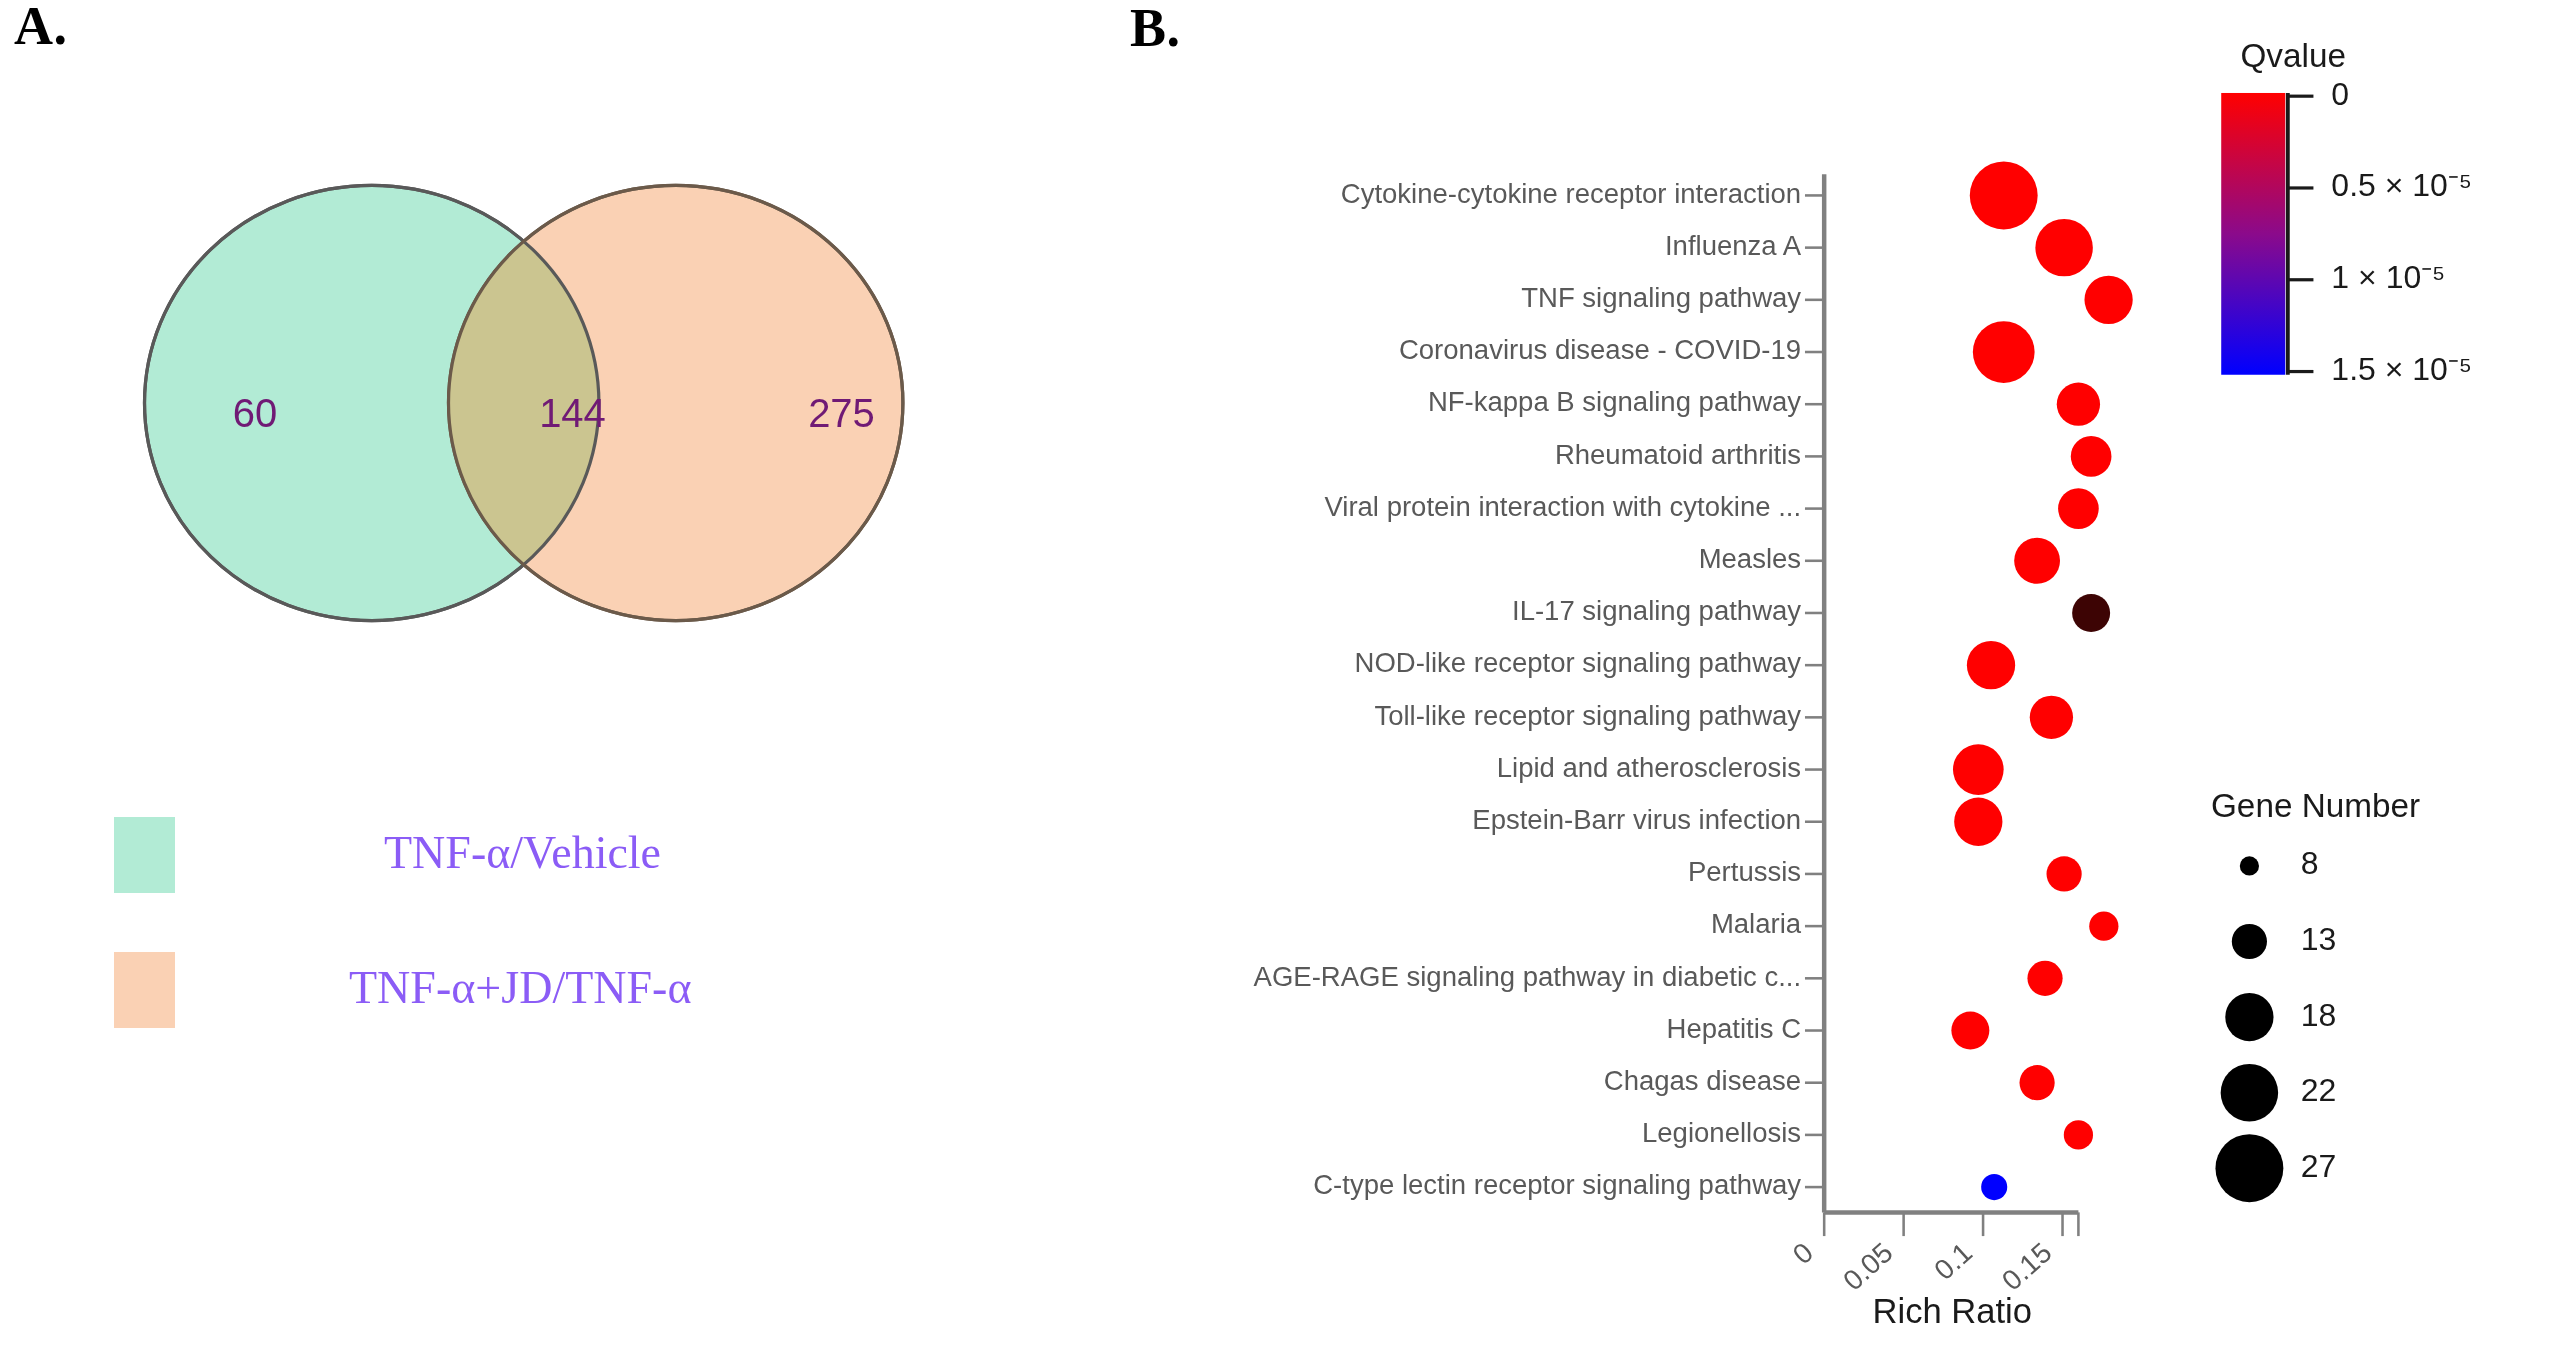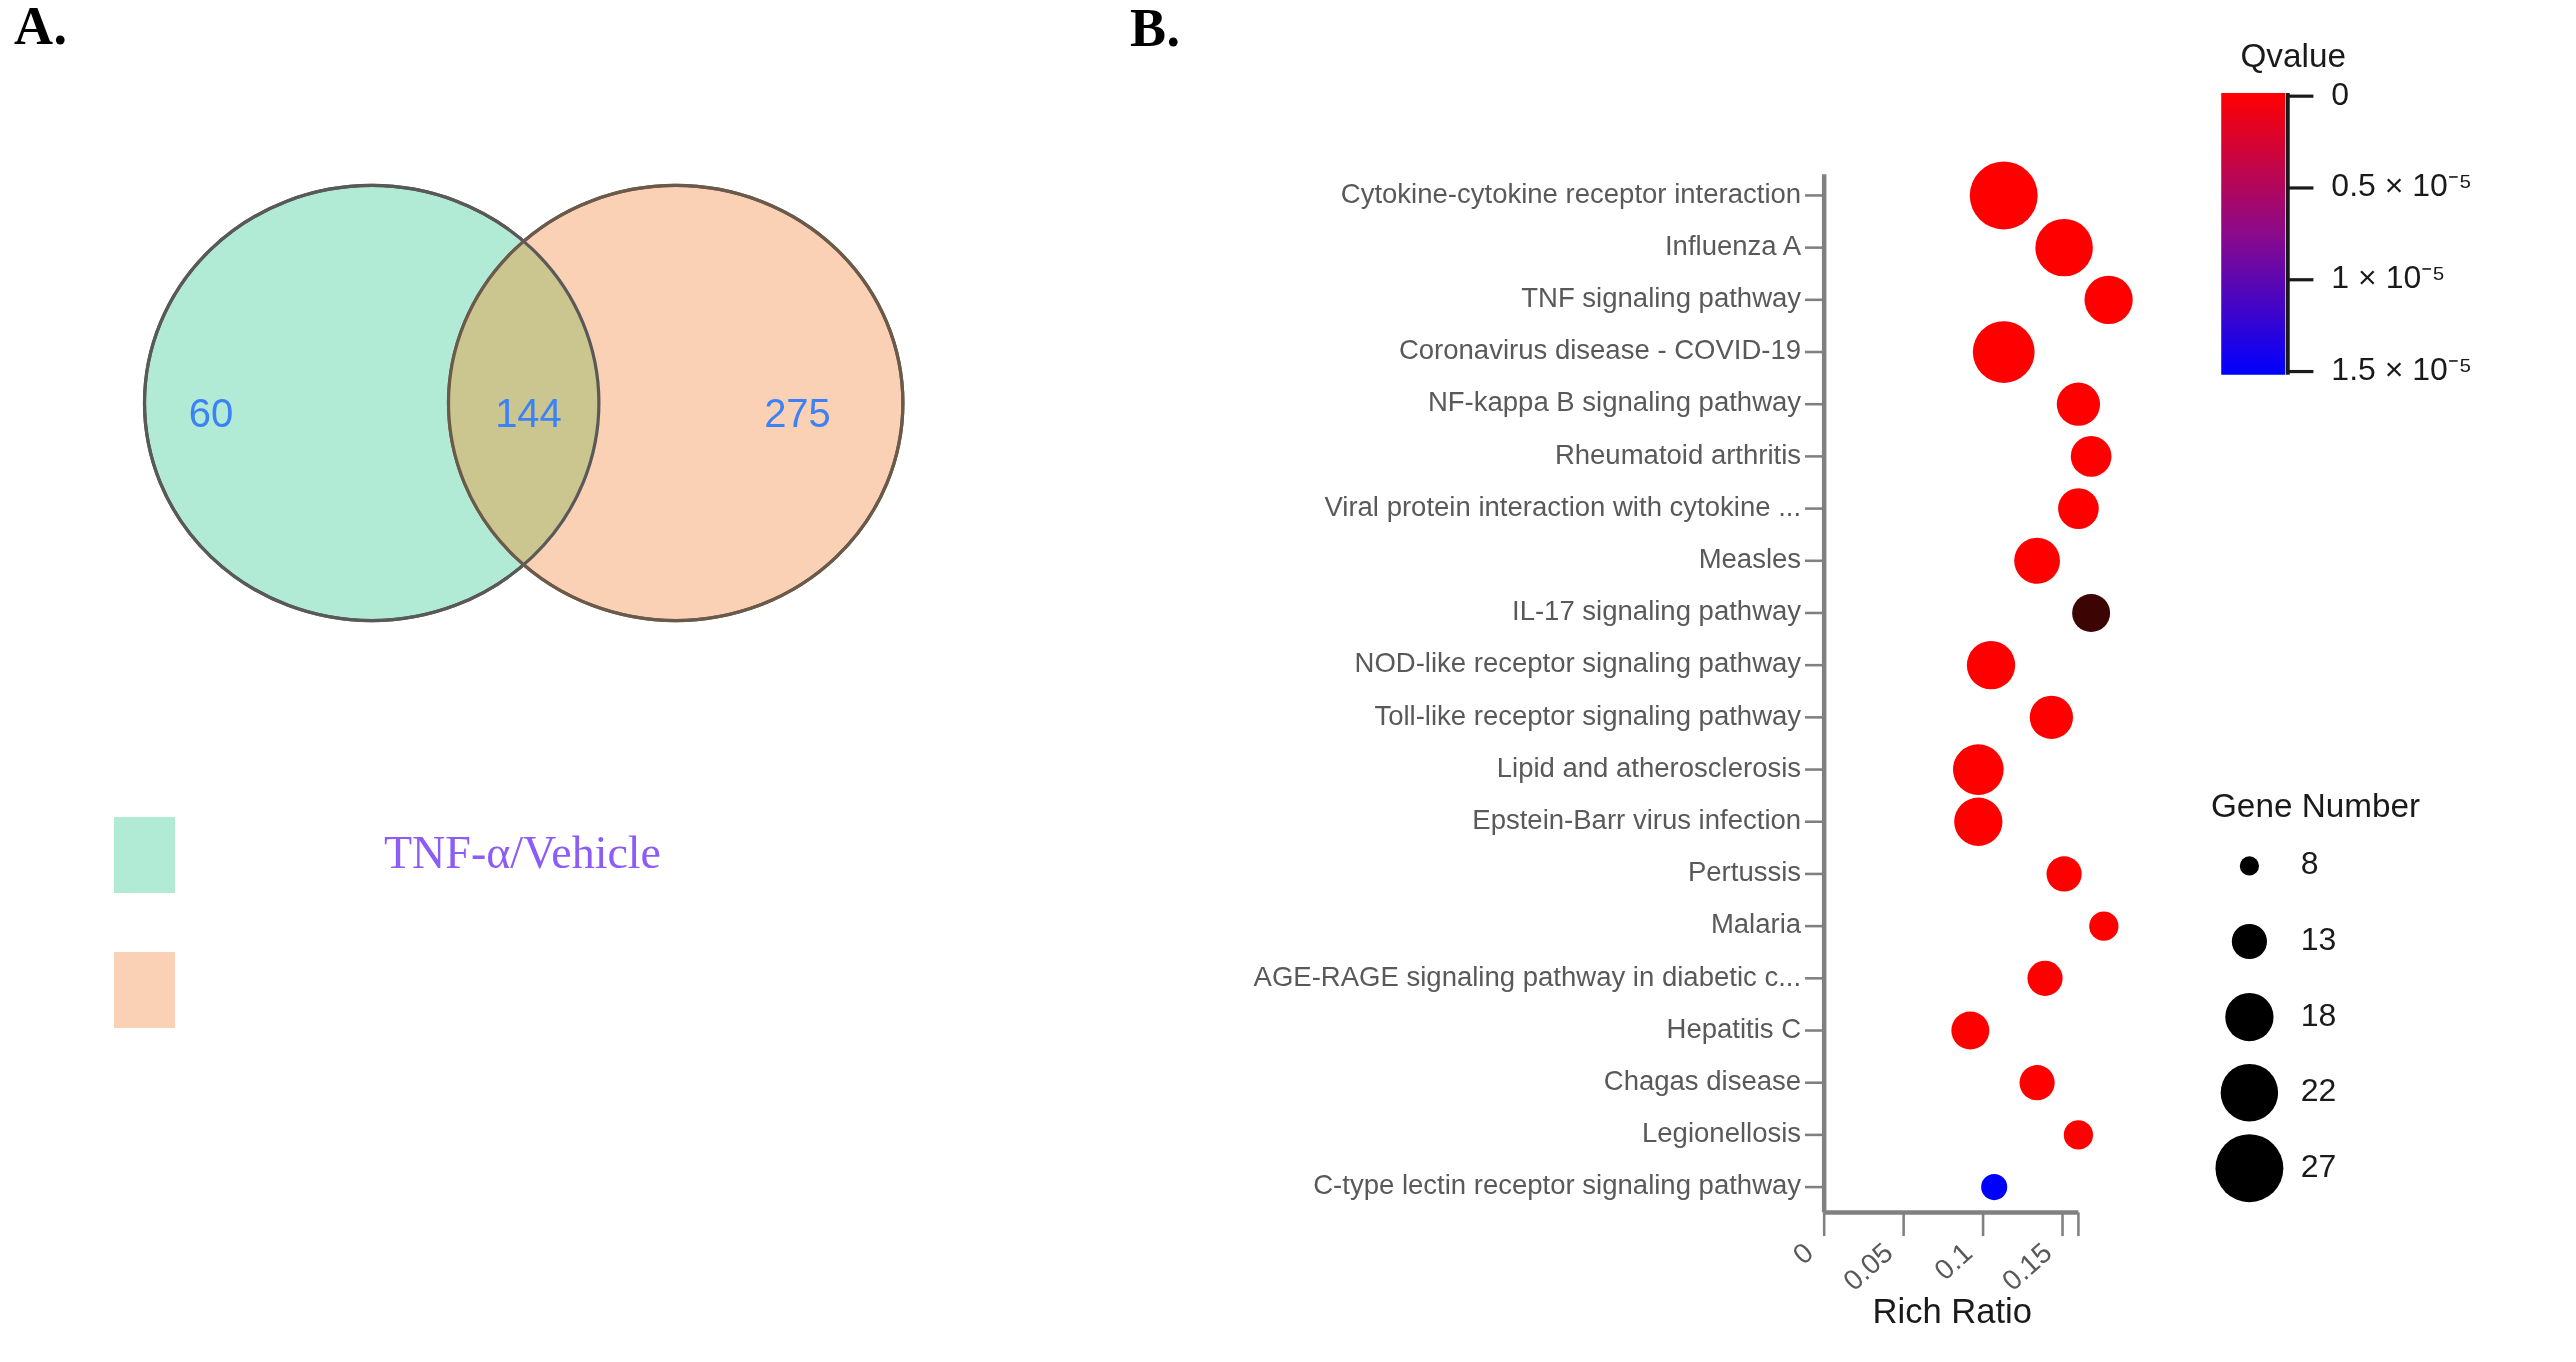--- a/index.html
+++ b/index.html
@@ -7,21 +7,21 @@
        font-family:"Liberation Sans",sans-serif;color:#000;}
   .panel-label{position:absolute;font-family:"Liberation Serif",serif;
        font-weight:bold;font-size:54px;color:#000;letter-spacing:0.6px;}
   #panelA-label{left:14px;top:-5.1px;}
   #panelB-label{left:1130px;top:-3.2px;}
 
   
   #venn-wrap{position:absolute;left:0px;top:0px;width:1089px;height:1363px;}
   #venn-svg{position:absolute;left:96px;top:179px;}
   .venn-count{position:absolute;font-family:"Liberation Sans",sans-serif;
-       font-size:40px;color:#3b82f6;text-align:center;}
+       font-size:40px;color:#701a75;text-align:center;margin-left:44px;}
   #venn-count-left{left:147px;top:391px;width:128px;}
   #venn-count-mid{left:455px;top:391px;width:147px;}
   #venn-count-right{left:724px;top:391px;width:147px;}
 
   .legend-swatch{position:absolute;width:61px;height:76px;}
   #legendA-sw-0{left:114px;top:817px;background:#b2ebd5;}
   #legendA-sw-1{left:114px;top:952px;background:#fad1b4;}
   .legend-text{position:absolute;font-family:"Liberation Serif",serif;
        font-size:46px;color:#8b5cf6;white-space:nowrap;}
   #legendA-tx-0{left:384px;top:826px;}
@@ -67,20 +67,21 @@
   </svg>
 
   <div id="venn-count-left" class="venn-count">60</div>
   <div id="venn-count-mid" class="venn-count">144</div>
   <div id="venn-count-right" class="venn-count">275</div>
 
   <div id="legendA-sw-0" class="legend-swatch"></div>
   <div id="legendA-tx-0" class="legend-text">TNF-α/Vehicle</div>
 
   <div id="legendA-sw-1" class="legend-swatch"></div>
+  <div id="legendA-tx-1" class="legend-text">TNF-α+JD/TNF-α</div>
 </div>
 
 <div id="panelB-label" class="panel-label">B.</div>
 
 <div id="plotB">
   <svg id="dotplot-svg" width="1487" height="1363" viewBox="0 0 2322 2128">
 
     <g id="cat-labels">
         <text x="1112" y="305" class="cat-label">Cytokine-cytokine receptor interaction</text>
         <text x="1112" y="386.5" class="cat-label">Influenza A</text>

